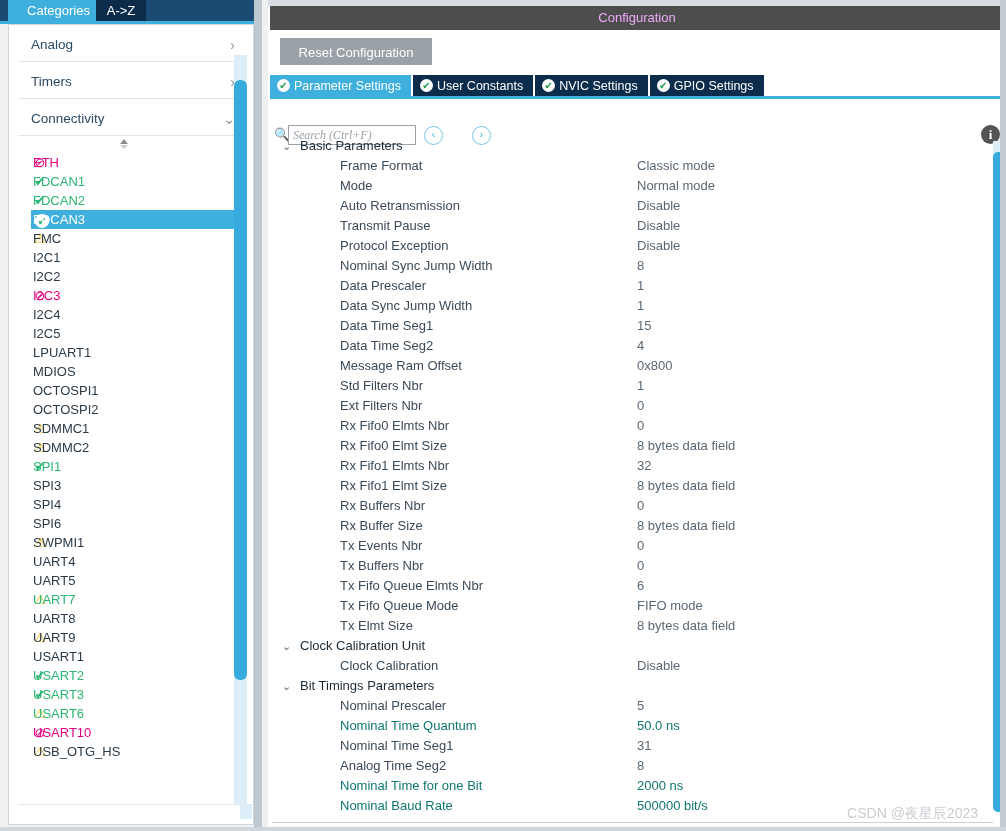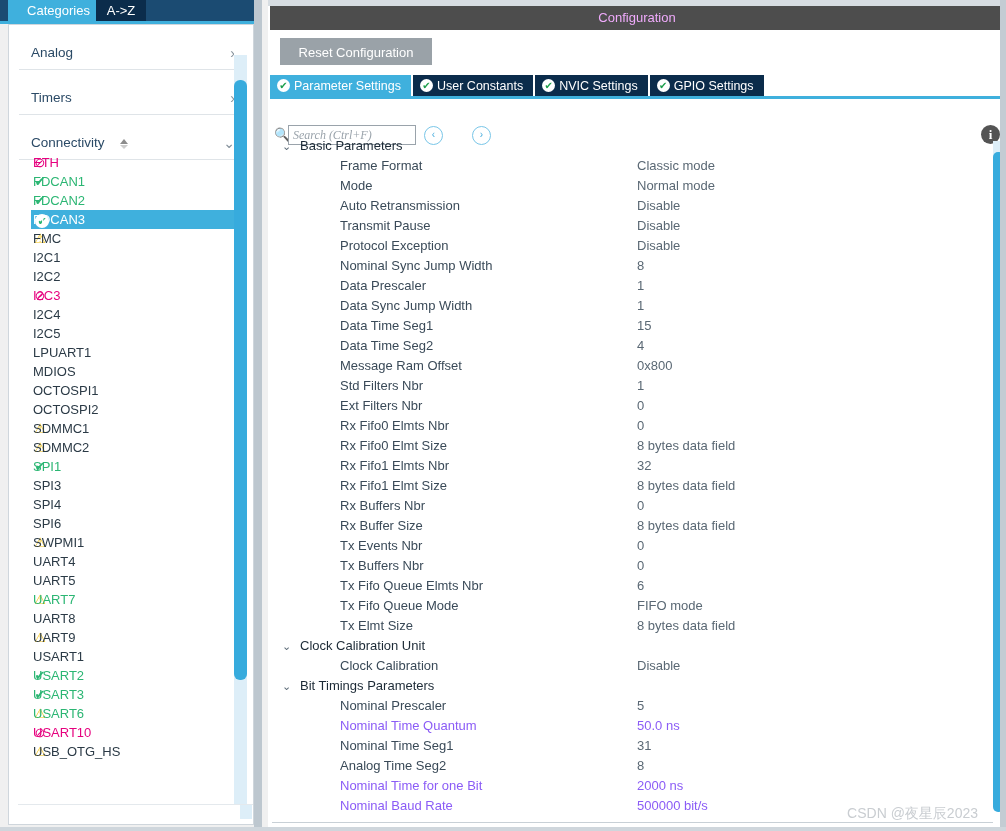--- a/index.html
+++ b/index.html
@@ -58,21 +58,21 @@
     left: 8px; top: 24px;
     width: 246px; height: 801px;
     background: #ffffff;
     border: 1px solid #cfd6dc;
     box-sizing: border-box;
     overflow: hidden;
   }
   .cat-group {
     position: relative;
     height: 32px;
-    margin: 12px 10px;
+    margin: 4px 10px;
     border-bottom: 1px solid #dfe4e8;
   }
   .cat-label {
     position: absolute;
     left: 12px; top: 0;
     line-height: 32px;
     font-size: 13.5px;
     color: #2b4a66;
   }
   .cat-chev {
@@ -362,21 +362,21 @@
   .pname {
     position: absolute;
     left: 68px; top: 0;
     color: #3a4a58;
   }
   .pval {
     position: absolute;
     left: 365px; top: 0;
     color: #5a6874;
   }
-  .prow.dim .pname, .prow.dim .pval { color: #8b5cf6; }
+  .prow.dim .pname, .prow.dim .pval { color: #0f766e; }
 
   #param-vtrack {
     position: absolute;
     right: 2px; top: 141px;
     width: 11px; height: 682px;
     background: #ffffff;
   }
   #param-vtrough {
     position: absolute;
     right: 2px; top: 141px;

